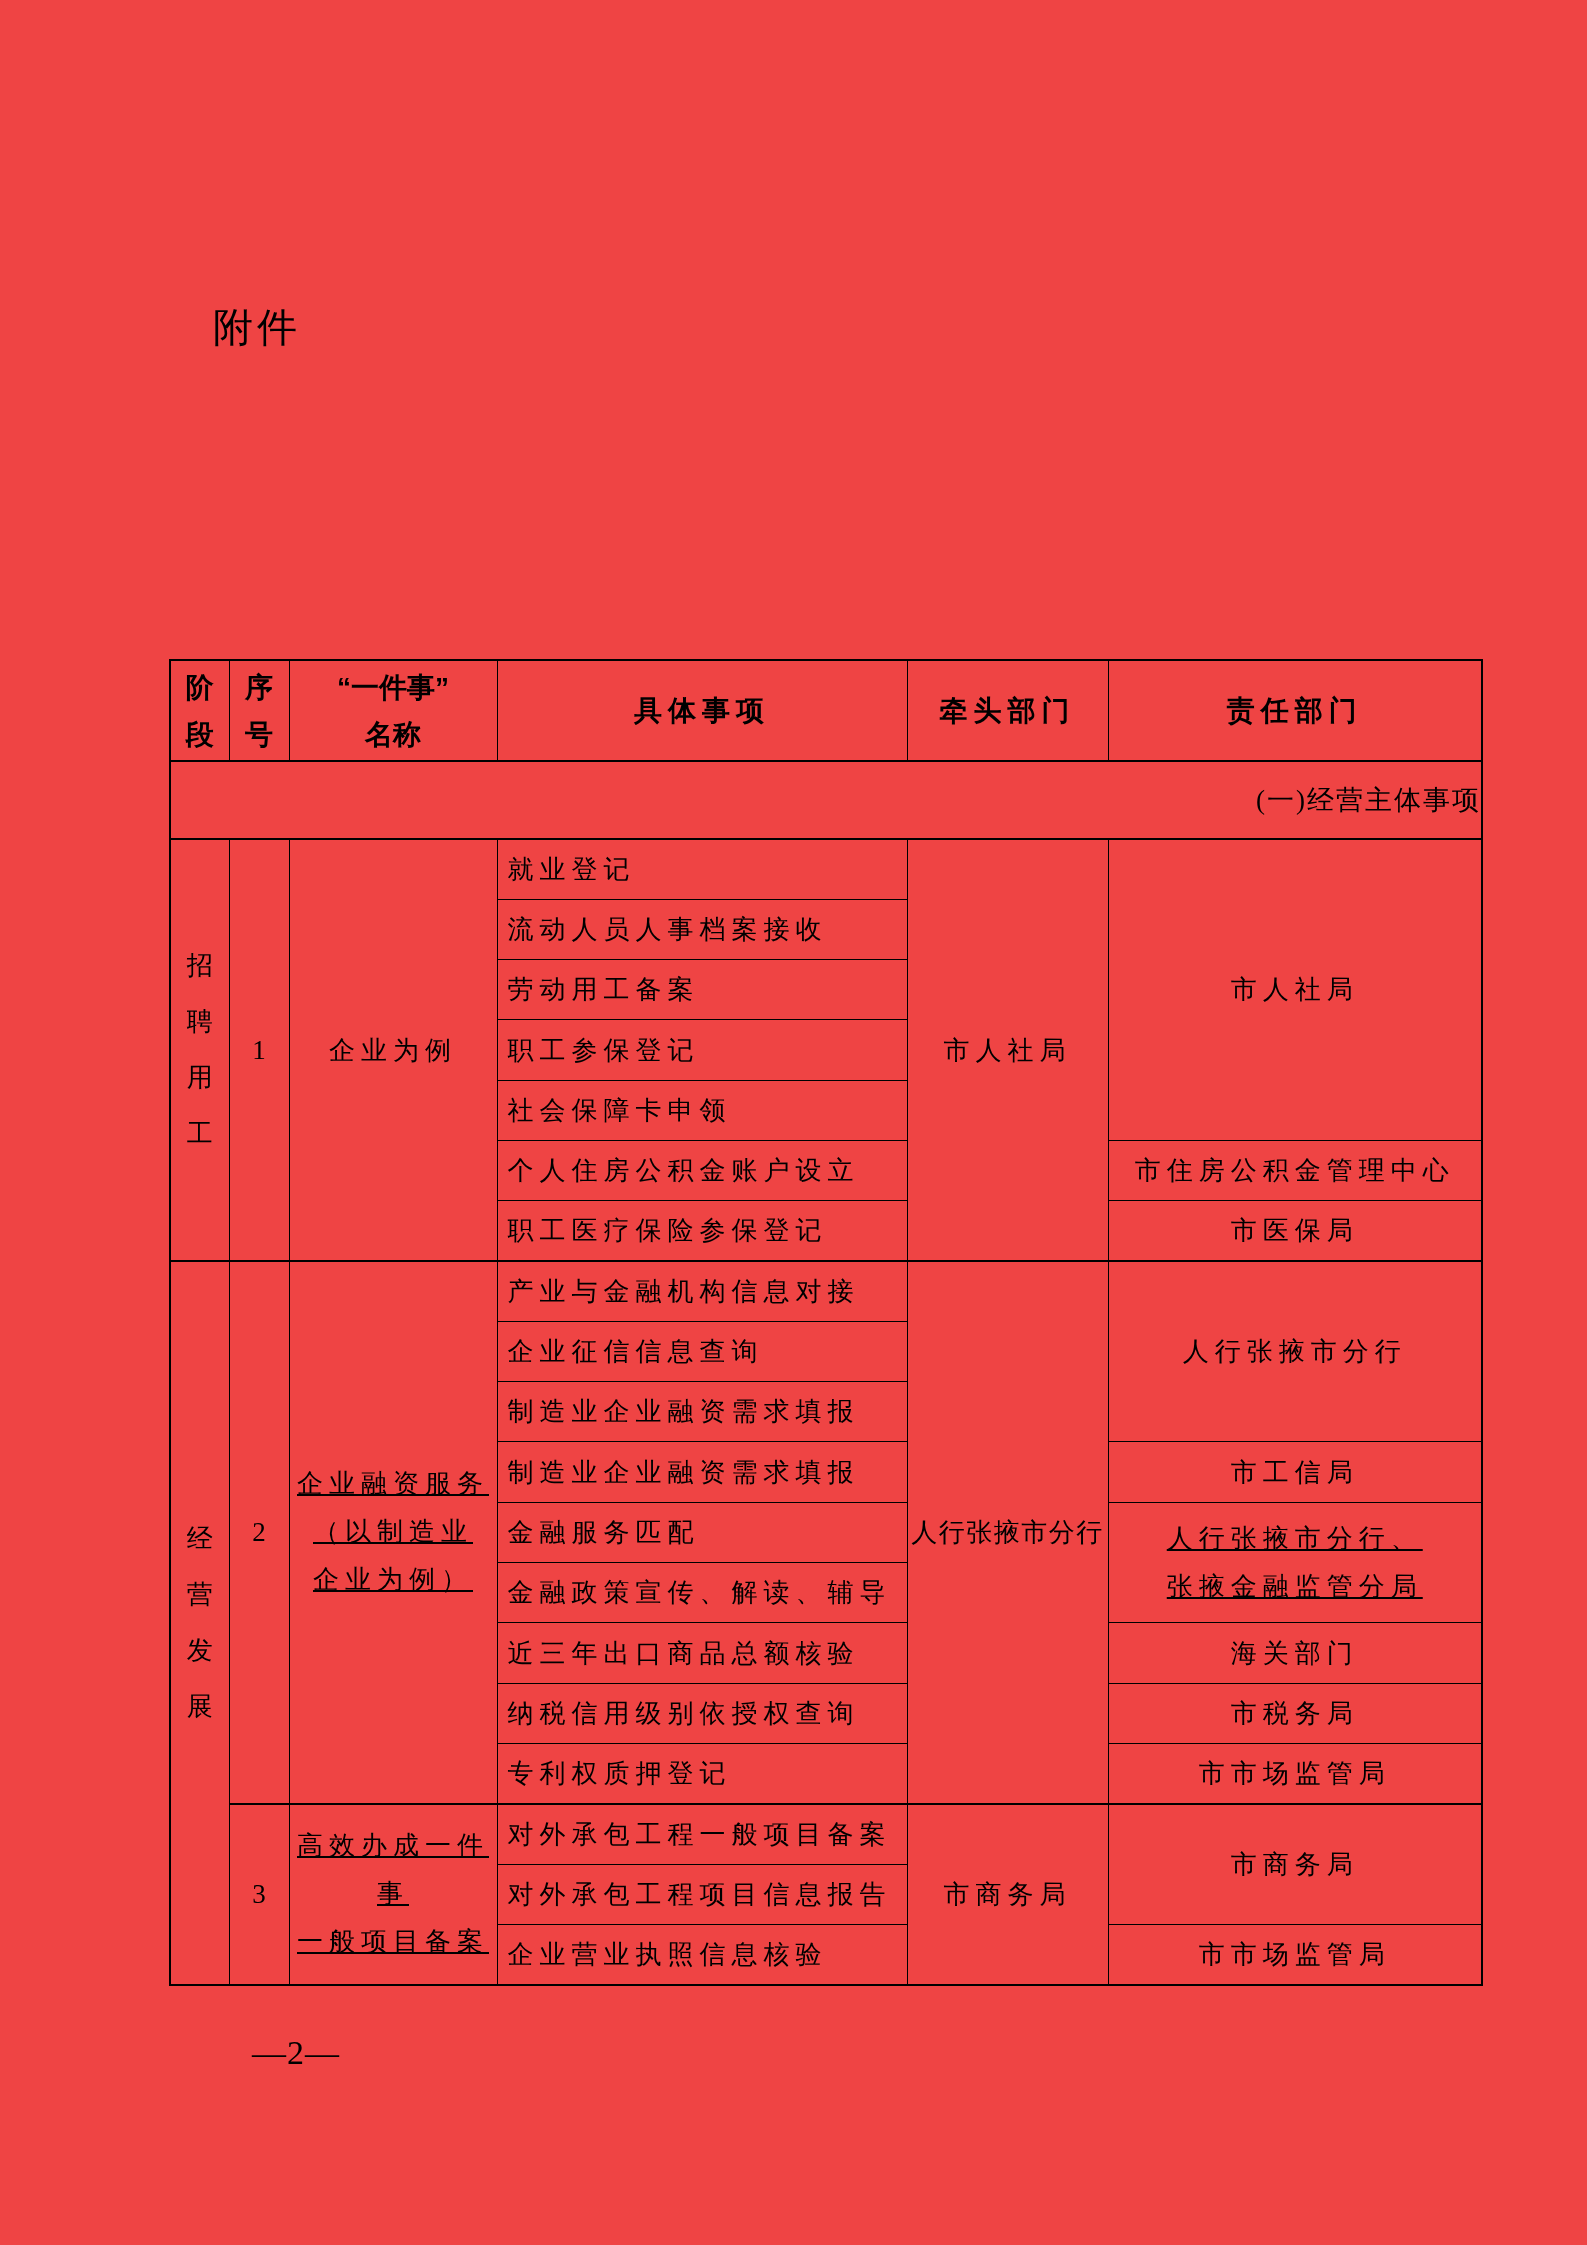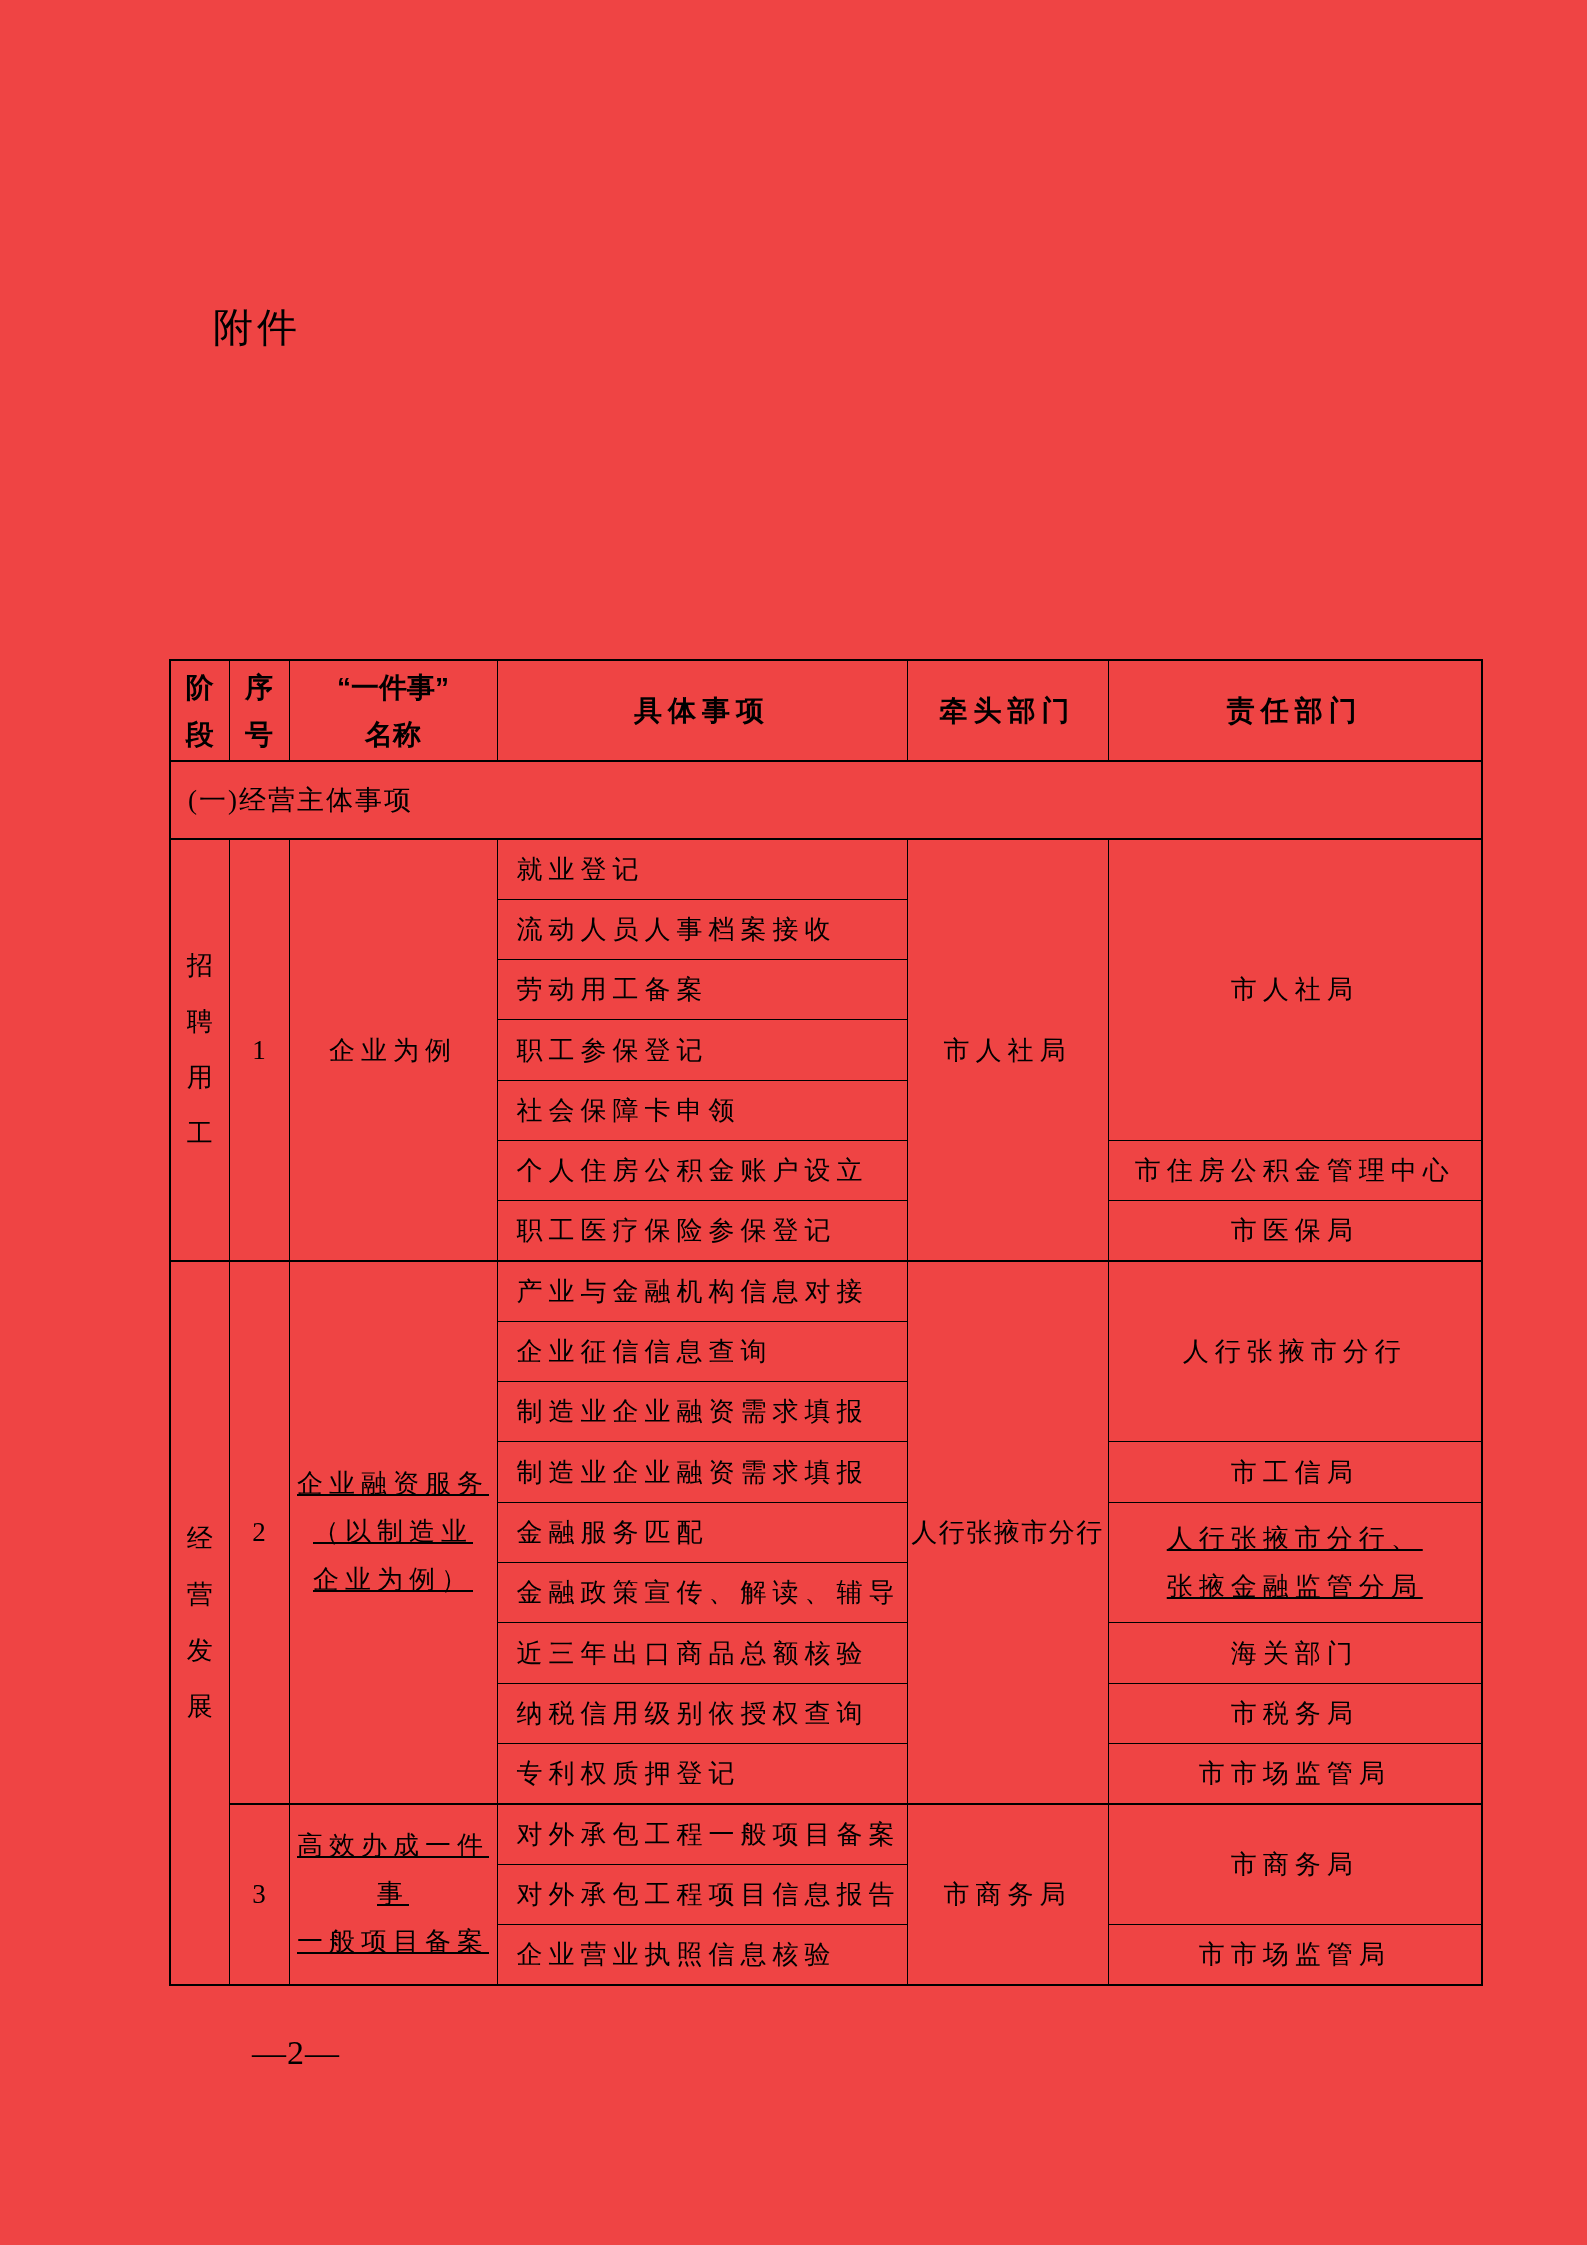--- a/index.html
+++ b/index.html
@@ -30,26 +30,26 @@
     font-size:26px; letter-spacing:6px; font-weight:normal;
     overflow:hidden;
   }
   .doc-table thead th {
     height:99px; border-bottom:2.5px solid #000;
     font-family:"Liberation Sans", sans-serif;
     font-weight:bold; font-size:28px; letter-spacing:6px;
   }
   .stacked span { display:block; line-height:47px; letter-spacing:0; }
   tr.section-row td {
-    height:76px; text-align:left; padding-left:17px;
+    height:76px; text-align:right; padding-left:17px;
     font-size:27px; letter-spacing:2px;
   }
   .doc-table tbody tr { height:60.3px; }
   tr.block-start > td { border-top:2.5px solid #000; }
-  td.item-cell { text-align:left; padding-left:19px; }
+  td.item-cell { text-align:left; padding-left:10px; }
   td.tight { letter-spacing:1.5px; }
   .v-text span { display:block; line-height:56px; letter-spacing:0; }
   td.seq-cell { letter-spacing:0; font-size:27px; }
   .multiline span { display:block; line-height:48px;text-decoration:underline; }
   .page-number {
     position:absolute; left:252px; top:2034px;
     font-size:34px; letter-spacing:1px;
   }
 </style>
 </head>

